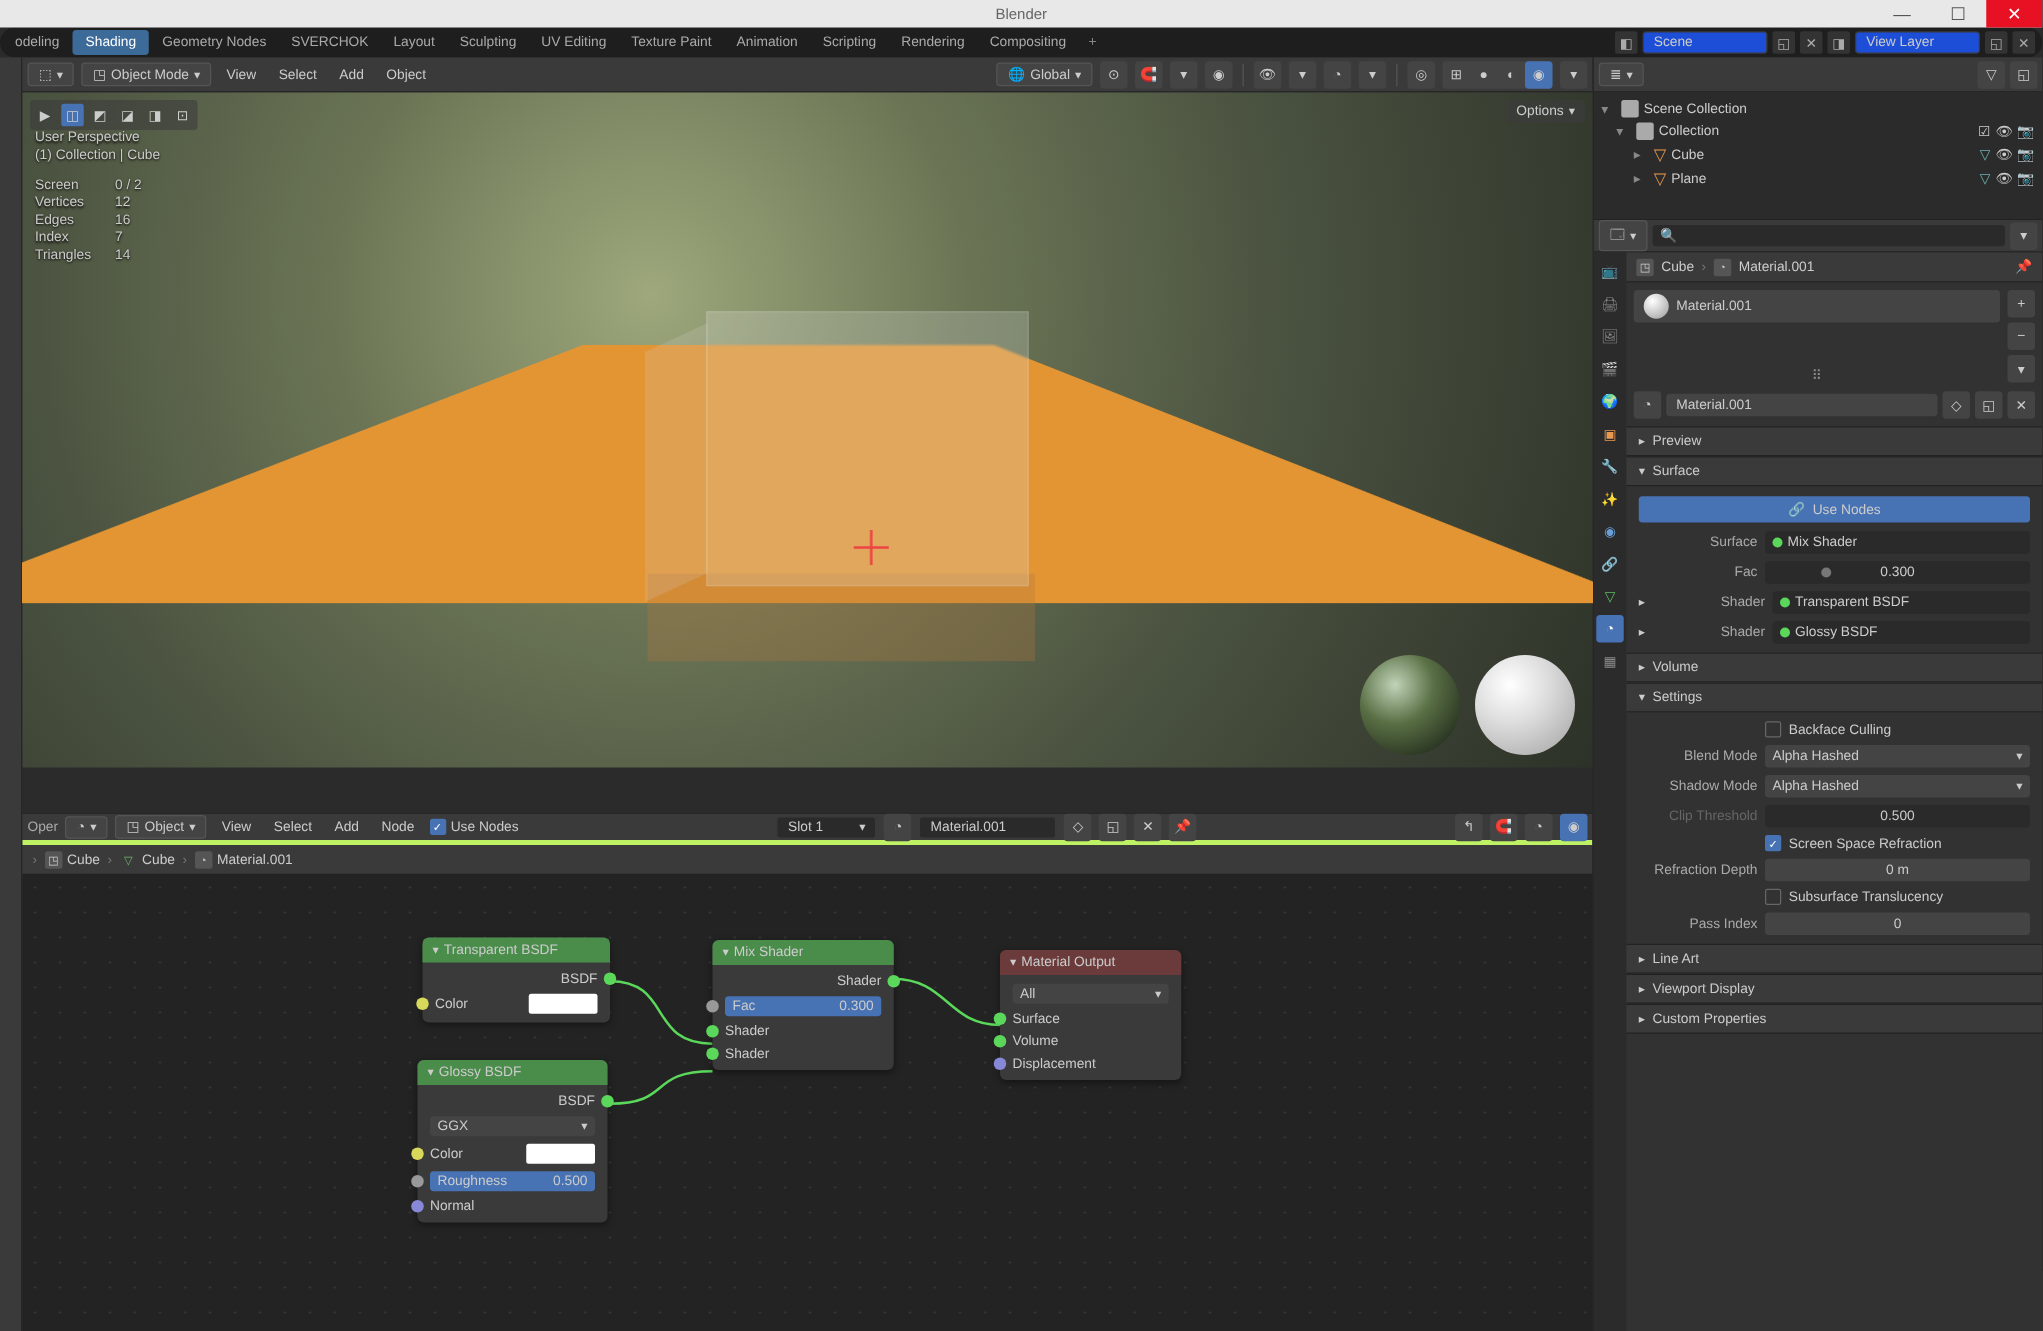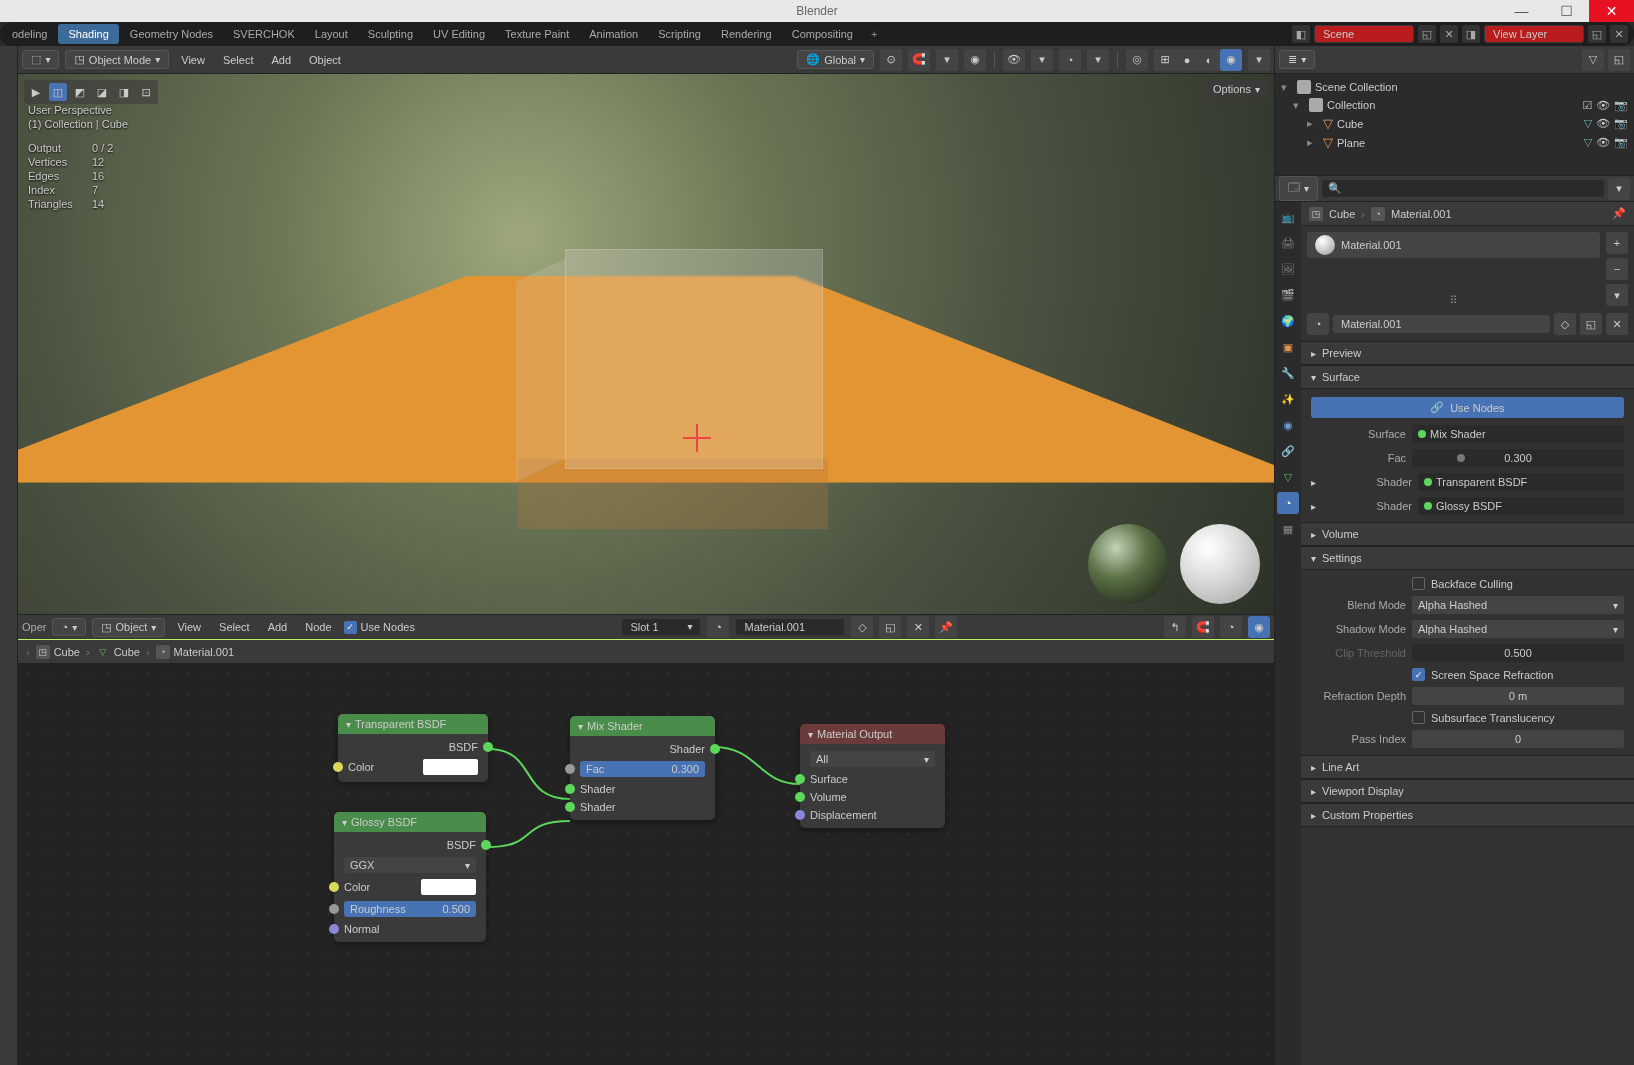--- a/index.html
+++ b/index.html
@@ -11,21 +11,21 @@
   .win-controls { position: absolute; right: 0; display: flex; }
   .win-btn { width: 45px; height: 22px; display: flex; align-items: center; justify-content: center; font-size: 14px; color: #555; }
   .win-btn.close { background: #e81123; color: #fff; }
 
   
   .workspace-tabs { height: 24px; background: #1e1e1e; display: flex; align-items: stretch; padding: 0 2px; gap: 0; border-radius: 12px; }
   .ws-tab { padding: 0 10px; display: flex; align-items: center; color: #aaa; cursor: pointer; }
   .ws-tab.active { background: #3d6b99; color: #fff; border-radius: 3px; margin: 2px 1px; }
   .ws-add { padding: 0 8px; display: flex; align-items: center; color: #888; }
   .ws-right { margin-left: auto; display: flex; align-items: center; gap: 4px; padding-right: 4px; }
-  .scene-field, .layer-field { background: #b91c1c; border: 1px solid #3a3a3a; border-radius: 3px; padding: 2px 8px; min-width: 100px; display: flex; align-items: center; gap: 4px; }
+  .scene-field, .layer-field { background: #1d4ed8; border: 1px solid #3a3a3a; border-radius: 3px; padding: 2px 8px; min-width: 100px; display: flex; align-items: center; gap: 4px; }
   .field-btn { width: 18px; height: 18px; background: #333; border-radius: 2px; display: flex; align-items: center; justify-content: center; color: #aaa; }
 
   
   .main-area { display: flex; height: calc(100% - 46px); }
   .left-sliver { width: 18px; background: #3a3a3a; border-right: 1px solid #222; }
   .center-col { flex: 1; display: flex; flex-direction: column; }
   .right-col { width: 360px; display: flex; background: #323232; border-left: 1px solid #222; }
 
   
   .vp-header { height: 28px; background: #3a3a3a; display: flex; align-items: center; padding: 0 4px; gap: 6px; border-bottom: 1px solid #222; }
@@ -55,21 +55,21 @@
   .cursor { position: absolute; top: 350px; left: 665px; width: 28px; height: 28px; }
   .cursor::before, .cursor::after { content:''; position:absolute; background:#e44; }
   .cursor::before { left:13px; top:0; width:2px; height:28px; }
   .cursor::after { top:13px; left:0; height:2px; width:28px; }
   .preview-spheres { position: absolute; bottom: 10px; right: 14px; display: flex; gap: 12px; }
   .sphere { width: 80px; height: 80px; border-radius: 50%; }
   .sphere.hdri { background: radial-gradient(circle at 35% 30%, #c0d4b8 0%, #5a7045 40%, #2a3522 80%); }
   .sphere.matte { background: radial-gradient(circle at 35% 30%, #fff 0%, #ddd 40%, #aaa 90%); }
 
   
-  .ne-header { height: 26px; background: #3a3a3a; display: flex; align-items: center; padding: 0 4px; gap: 6px; border-top: 1px solid #222; border-bottom: 1px solid #bef264; }
+  .ne-header { height: 26px; background: #3a3a3a; display: flex; align-items: center; padding: 0 4px; gap: 6px; border-top: 1px solid #222; border-bottom: 4px solid #bef264; margin-top: 36px; }
   .ne-slot { background: #2a2a2a; border: 1px solid #3a3a3a; border-radius: 3px; padding: 2px 8px; min-width: 80px; }
   .ne-checkbox { display: flex; align-items: center; gap: 4px; }
   .checkbox { width: 13px; height: 13px; background: #4772b3; border-radius: 2px; display: flex; align-items: center; justify-content: center; color:#fff; font-size:9px; }
 
   
   .ne-breadcrumb { height: 24px; background: #3a3a3a; display: flex; align-items: center; padding: 0 8px; gap: 6px; border-bottom: 1px solid #222; }
   .bc-sep { color: #777; }
   .bc-item { display: flex; align-items: center; gap: 4px; }
   .mini-icon { width: 14px; height: 14px; display: flex; align-items: center; justify-content: center; background: #555; border-radius: 2px; font-size: 9px; }
 
@@ -215,21 +215,21 @@
       </div>
       <div class="vp-options">
         <span>Options</span> 
           <span class="chev">▾</span>
       </div>
       <div class="vp-info">
         <div>User Perspective</div>
         <div>(1) Collection | Cube</div>
         <div style="height:8px"></div>
         <div class="stats-row">
-            <span class="sl">Output</span>
+            <span class="sl">Screen</span>
             <span>0 / 2</span>
           </div>
         <div class="stats-row">
             <span class="sl">Vertices</span>
             <span>12</span>
           </div>
         <div class="stats-row">
             <span class="sl">Edges</span>
             <span>16</span>
           </div>

